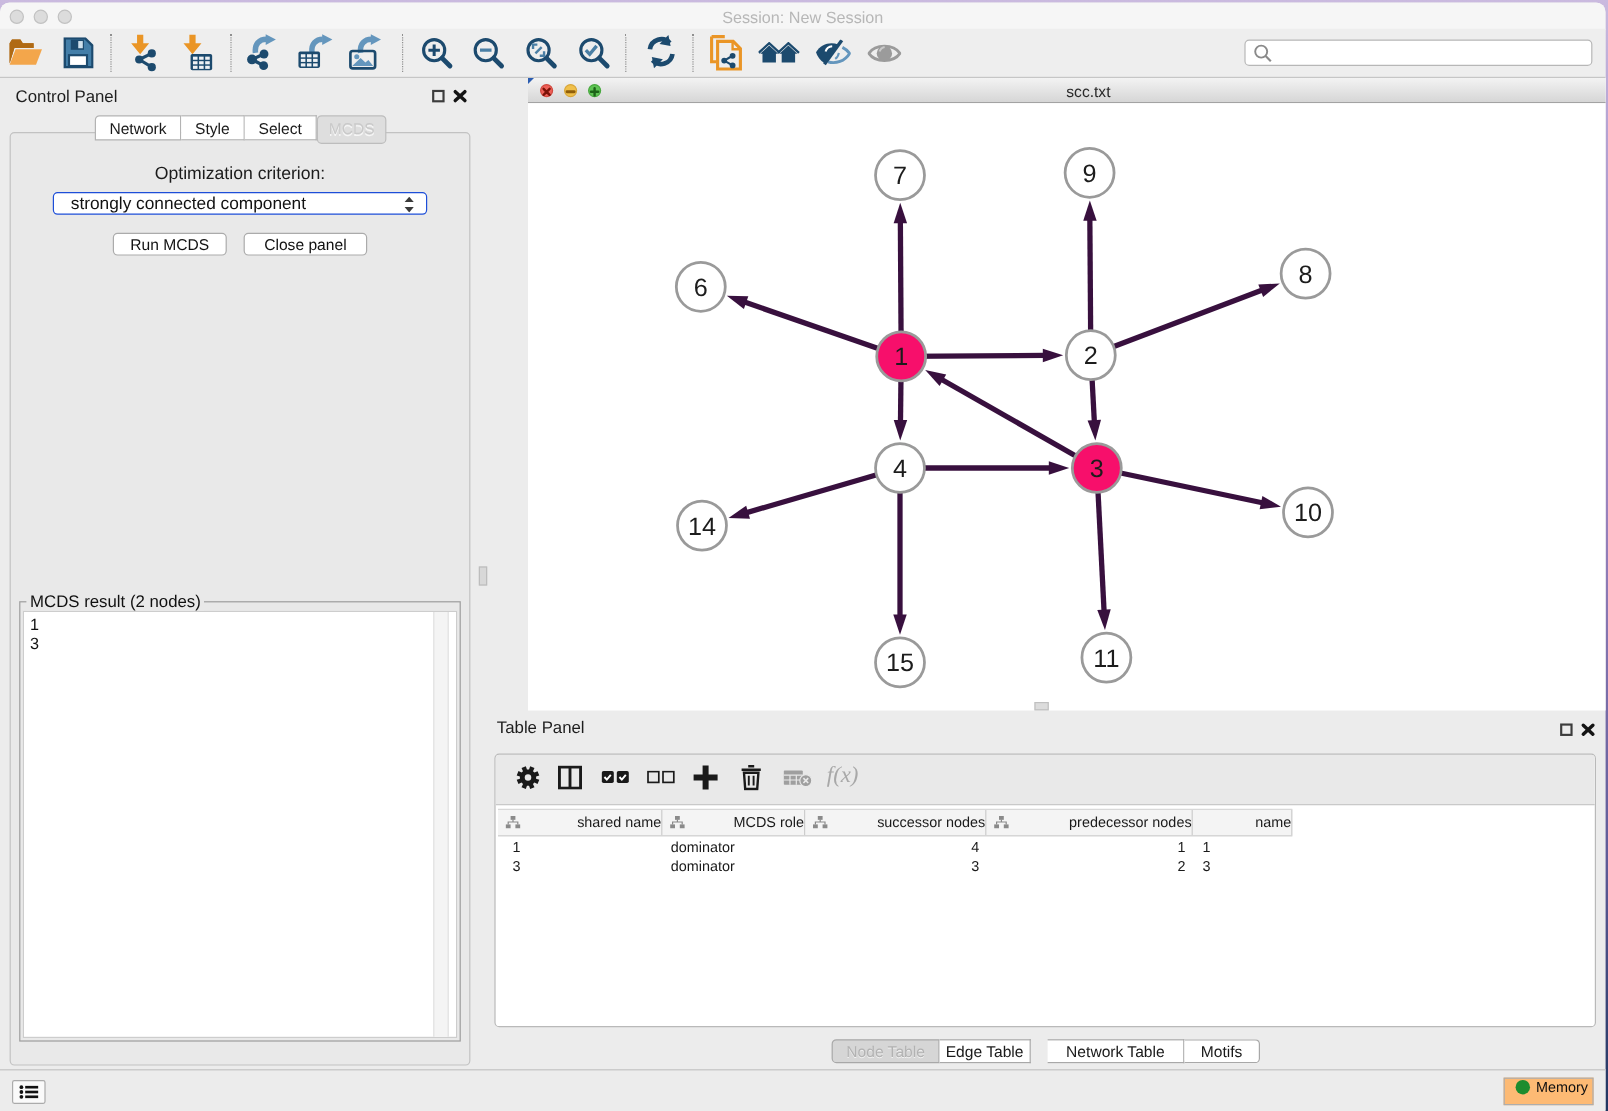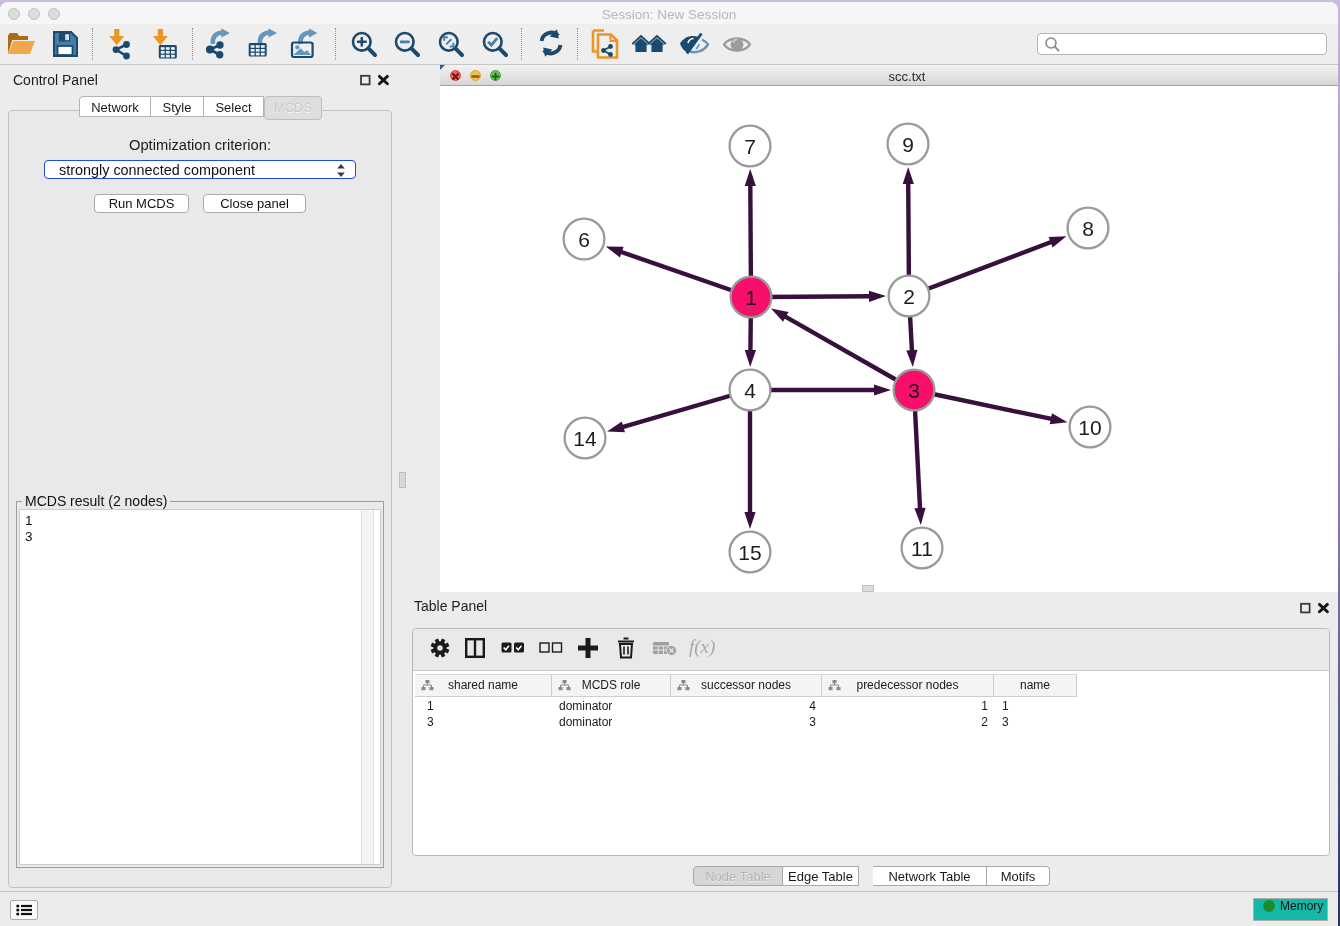--- a/index.html
+++ b/index.html
@@ -30,27 +30,27 @@
   
   #netframe{position:absolute;left:404px;top:63px;width:934px;height:527px;background:#fff;border-radius:6px 6px 0 0;margin-left:36px;}
   #nettitle{position:absolute;left:0;top:0;width:100%;height:21px;background:linear-gradient(180deg,#f3f3f3,#d6d6d6);border-bottom:1px solid #a3a3a3;border-radius:6px 6px 0 0;box-sizing:border-box;}
   .mbtn{position:absolute;top:4.8px;text-align:center;width:11px;height:11px;border-radius:50%;box-sizing:border-box;font-size:9px;line-height:10px;text-align:center;font-weight:bold;}
   #nettext{position:absolute;top:4px;left:0;width:100%;text-align:center;font-size:13px;color:#2a2a2a;}
   
   #tp-head{position:absolute;left:414px;top:596px;font-size:14px;color:#1e1e1e;}
   #tp-box{position:absolute;left:412px;top:626px;width:918px;height:228px;background:#fff;border:1px solid #b9b9b9;border-radius:4px;box-sizing:border-box;overflow:hidden;}
   #tp-toolbar{position:absolute;left:0;top:0;width:100%;height:41px;background:#e9e9e9;border-bottom:1px solid #c9c9c9;}
   #tp-header{position:absolute;left:2px;top:45px;width:662px;height:21px;background:#f4f4f4;border-top:1px solid #d8d8d8;border-bottom:1px solid #cfcfcf;}
-  .th{position:absolute;top:0;height:100%;box-sizing:border-box;border-right:1px solid #cdcdcd;font-size:12px;color:#1a1a1a;text-align:center;line-height:20px;}
+  .th{position:absolute;top:0;height:100%;box-sizing:border-box;border-right:1px solid #cdcdcd;font-size:12px;color:#1a1a1a;text-align:right;line-height:20px;}
   .td{position:absolute;font-size:12px;color:#1a1a1a;}
   .ttab{position:absolute;top:864px;height:20px;line-height:20px;text-align:center;font-size:13px;color:#1a1a1a;background:#fff;border:1px solid #a8a8a8;box-sizing:border-box;}
   
   #statusbar{position:absolute;left:0;top:889px;width:100%;height:33px;background:#ececec;border-top:1px solid #c2c2c2;}
   #listbtn{position:absolute;left:10px;top:8px;width:28px;height:20px;background:#fafafa;border:1px solid #ababab;border-radius:2px;box-sizing:border-box;}
-  #membtn{position:absolute;right:10px;top:6px;width:75px;height:23px;background:#14b8a6;border:1px solid #adadad;box-sizing:border-box;font-size:12px;color:#111;}
+  #membtn{position:absolute;right:10px;top:6px;width:75px;height:23px;background:#fdba74;border:1px solid #adadad;box-sizing:border-box;font-size:12px;color:#111;}
 </style>
 </head>
 <body>
 <div id="win">
   <div id="titlebar">
     <div class="tl" style="left:8px"></div>
     <div class="tl" style="left:28px"></div>
     <div class="tl" style="left:48px"></div>
     <div id="apptitle">Session: New Session</div>
   </div>

